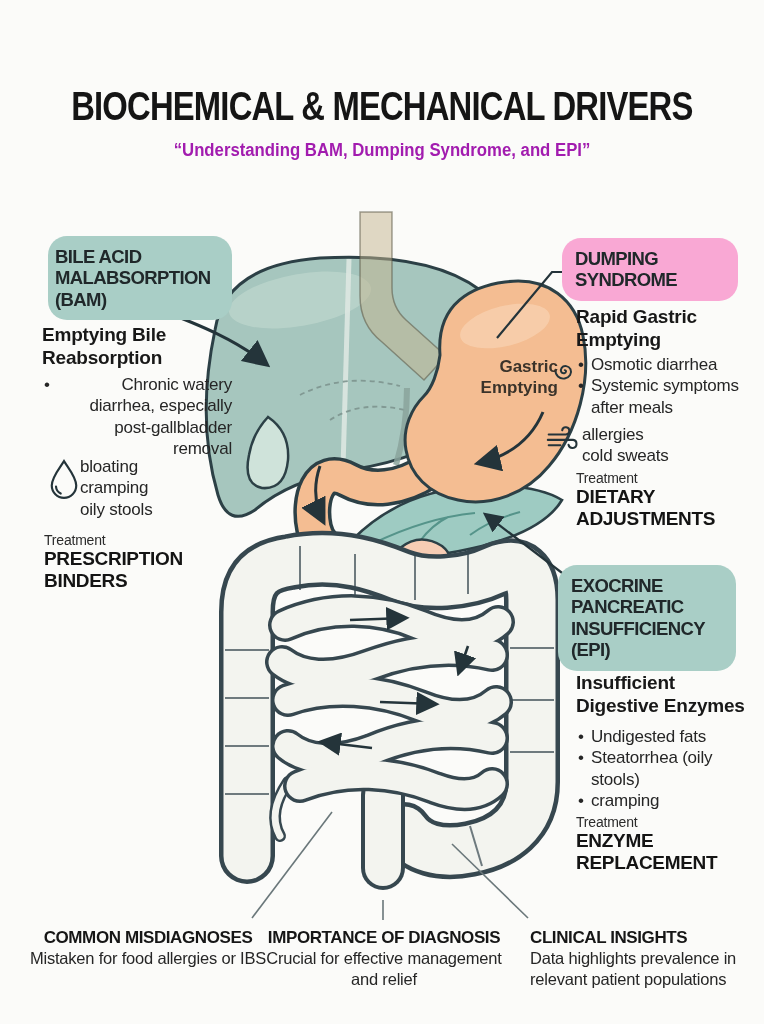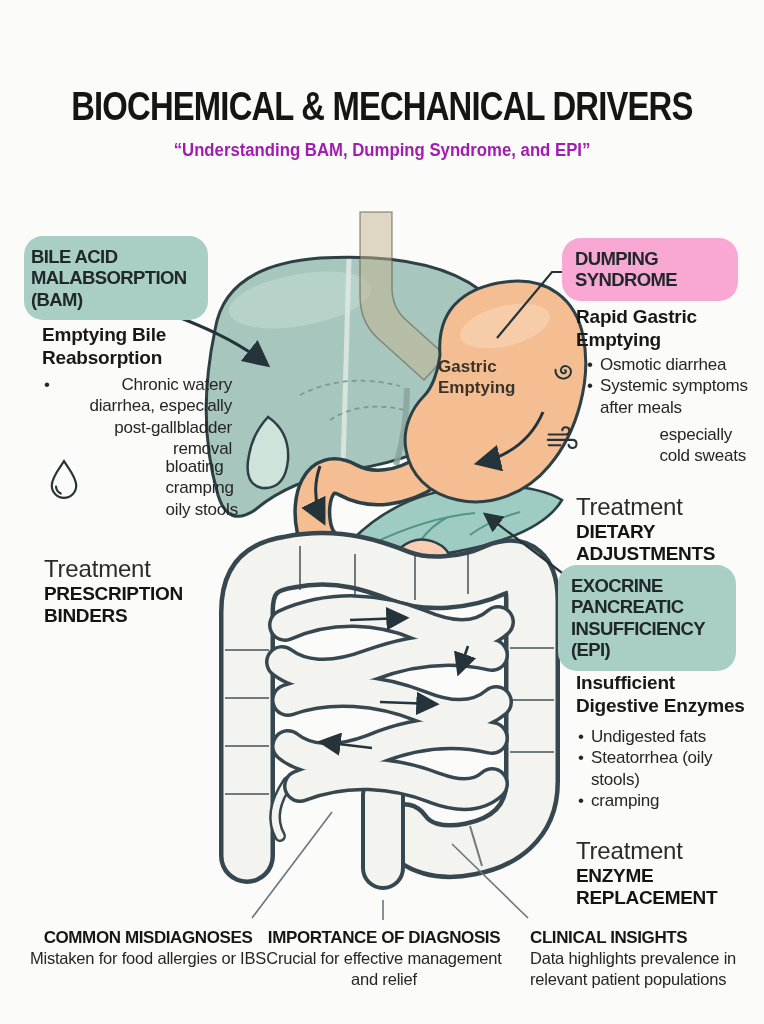--- a/index.html
+++ b/index.html
@@ -14,49 +14,49 @@
   .title { left:0; right:0; top:52px; text-align:center; color:#151515; font-weight:bold;
            font-size:40px; line-height:1.13; letter-spacing:-1px;margin-top:32px; }
   .title .squeeze { display:inline-block; transform:scaleX(.82); transform-origin:center; white-space:nowrap; }
   .subtitle { left:0; right:0; top:140px; text-align:center; font-size:18px; font-weight:bold; color:#a21caf; }
   .subtitle .squeeze { display:inline-block; transform:scaleX(.93); transform-origin:center; white-space:nowrap; font-weight:600; }
   
   .badge { font-weight:bold; font-size:18.5px; line-height:1.16; letter-spacing:-0.6px;
            color:#20282a; padding:10px 13px; border-radius:19px; display:inline-block; }
   .badge.teal  { background:#a9cec6; }
   .badge.peach { background:#f9a8d4; }
-  .bam-badge  { left:24px;  top:236px; width:164px;padding-left:7px; }
+  .bam-badge  { left:48px;  top:236px; width:164px;padding-left:7px; }
   .dump-badge { left:562px; top:238px; max-width:150px; }
   .epi-badge  { left:536px; top:565px; width:152px;margin-left:22px; }
   
   .heading { font-size:19px; font-weight:bold; line-height:1.2; color:#181818; letter-spacing:-0.2px; }
   .body-txt, .bullets li { font-size:17px; line-height:1.26; color:#262626; letter-spacing:-0.2px; }
   .bullets { list-style:none; margin:0; padding:0; }
   .bullets li { position:relative; padding-left:13px; }
   .bullets li::before { content:"•"; position:absolute; left:0; top:0; }
-  .treat-label { font-size:24px; color:#2b2b2b; letter-spacing:-0.2px;margin-top:23px; }
+  .treat-label { font-size:14px; color:#2b2b2b; letter-spacing:-0.2px; }
   .treat-name  { font-size:19px; font-weight:bold; line-height:1.18; color:#141414; letter-spacing:-0.3px; }
-  .icon-row { display:flex; gap:9px; align-items:flex-start;justify-content:space-between; }
+  .icon-row { display:flex; align-items:flex-start; }
   .icon-row svg { flex:0 0 auto; margin-top:2px; }
   .sym-lines div { font-size:17px; line-height:1.26; color:#262626; letter-spacing:-0.2px; }
   
   .bam-heading { left:42px; top:324px; width:180px; }
   .bam-bullets { left:44px; top:374px; width:188px;text-align:right; }
   .bam-symptoms { left:48px; top:456px; width:190px; }
   .bam-treatment { left:44px; top:532px; width:190px; }
   
   .dump-heading { left:576px; top:306px; width:170px; }
   .dump-bullets { left:548px; top:354px; width:204px; }
   .dump-symptoms { left:546px; top:424px; width:200px; }
   .dump-treatment { left:576px; top:470px; width:175px; }
   .epi-heading { left:576px; top:672px; width:178px; }
   .epi-bullets { left:578px; top:726px; width:172px; }
   .epi-treatment { left:576px; top:814px; width:178px; }
   
-  .gastric-label { left:438px; top:356px; width:120px; text-align:left;
+  .gastric-label { left:438px; top:356px; width:120px; text-align:right;
                    font-size:17px; font-weight:600; color:#3a332a; line-height:1.25; }
   
   .foot-title { font-size:17px; font-weight:bold; letter-spacing:-0.4px; color:#161616; }
   .foot-text  { font-size:16.5px; line-height:1.27; color:#262626; letter-spacing:-0.2px; }
   .foot-1 { left:28px;  top:928px; width:240px; text-align:center; }
   .foot-2 { left:264px; top:928px; width:240px; text-align:center; }
   .foot-3 { left:530px; top:928px; width:235px; text-align:left; }
   svg.scene { position:absolute; left:0; top:0; }
   .txt-layer { position:absolute; inset:0; z-index:2; }
 </style>
@@ -204,21 +204,21 @@
     </div>
     <div class="abs icon-row dump-symptoms">
       <svg width="36" height="26" viewBox="0 0 40 26">
         <g fill="none" stroke="#24343a" stroke-width="2.3" stroke-linecap="round">
           <path d="M 3 8 L 22 8 A 4 4 0 1 0 18 3.2"></path>
           <path d="M 2 14 L 30 14 A 4.5 4.5 0 1 1 25 19.5"></path>
           <path d="M 3 20 L 16 20"></path>
         </g>
       </svg>
       <div class="sym-lines">
-        <div>especially</div>
+        <div>allergies</div>
         <div>cold sweats</div>
       </div>
     </div>
     <div class="abs dump-treatment">
       <div class="treat-label">Treatment</div>
       <div class="treat-name">DIETARY ADJUSTMENTS</div>
     </div>
 
     <div class="abs badge teal epi-badge">EXOCRINE PANCREATIC INSUFFICIENCY (EPI)</div>
     <div class="abs heading epi-heading">Insufficient Digestive Enzymes</div>

